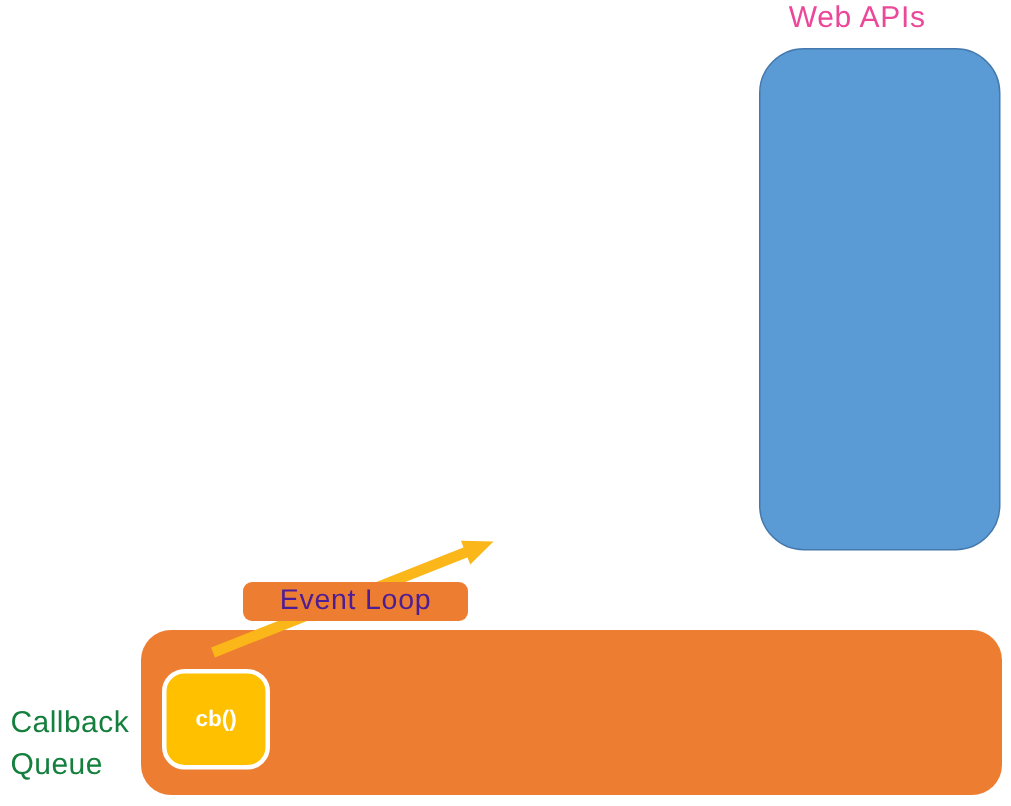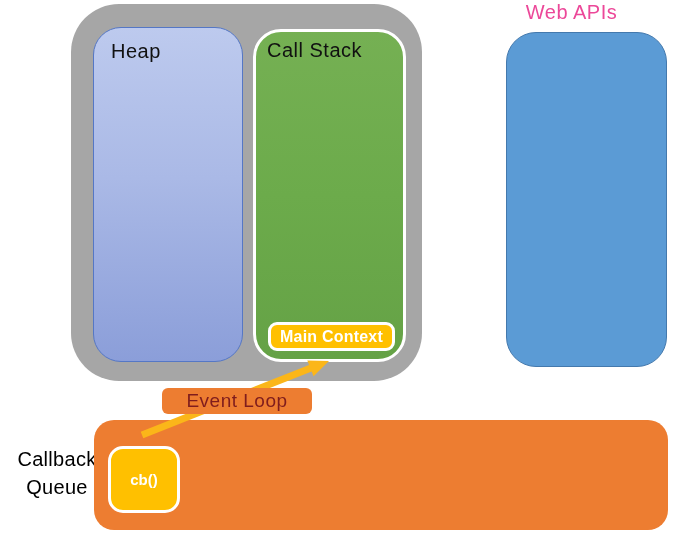--- a/index.html
+++ b/index.html
@@ -100,21 +100,21 @@
     position: absolute;
     left: 162px; top: 388px;
     width: 150px; height: 26px;
     background: #ed7d31;
     border-radius: 6px;
     display: flex; align-items: center; justify-content: center;
     z-index: 3;
   }
   .event-loop-label {
     font-size: 19px;
-    color: #7f1d1d;
+    color: #4c1d95;
     letter-spacing: 0.5px;
     white-space: nowrap;
   }
 
   
   .callback-queue {
     position: absolute;
     left: 94px; top: 420px;
     width: 574px; height: 110px;
     background: #ed7d31;
@@ -130,58 +130,42 @@
     border-radius: 15px;
     display: flex; align-items: center; justify-content: center;
   }
   .cb-label {
     font-size: 15px;
     font-weight: bold;
     color: #ffffff;
   }
   .callback-queue-label {
     position: absolute;
-    left: 7px; top: 445px;
+    left: 7px; top: 468px;
     width: 100px;
     font-size: 20px;
     line-height: 28px;
-    color: #000000;
+    color: #15803d;
     letter-spacing: 0.3px;
-    text-align: center;
   }
 
   
   .arrow-layer {
     position: absolute;
     left: 0; top: 0;
     width: 674px; height: 537px;
     z-index: 2;
     pointer-events: none;
   }
 </style>
 </head>
 <body>
 
 <div class="canvas">
 
-  <div class="runtime">
-
-    <div class="heap">
-      <div class="heap-label">Heap</div>
-    </div>
-
-    <div class="call-stack">
-      <div class="call-stack-label">Call Stack</div>
-
-      <div class="main-context">
-        <span class="main-context-label">Main Context</span>
-      </div>
-    </div>
-
-  </div>
 
   <div class="web-apis-label">Web APIs</div>
   <div class="web-apis-box"></div>
 
   <div class="callback-queue">
     <div class="cb-badge">
       <span class="cb-label">cb()</span>
     </div>
   </div>
   <div class="callback-queue-label">Callback Queue</div>

